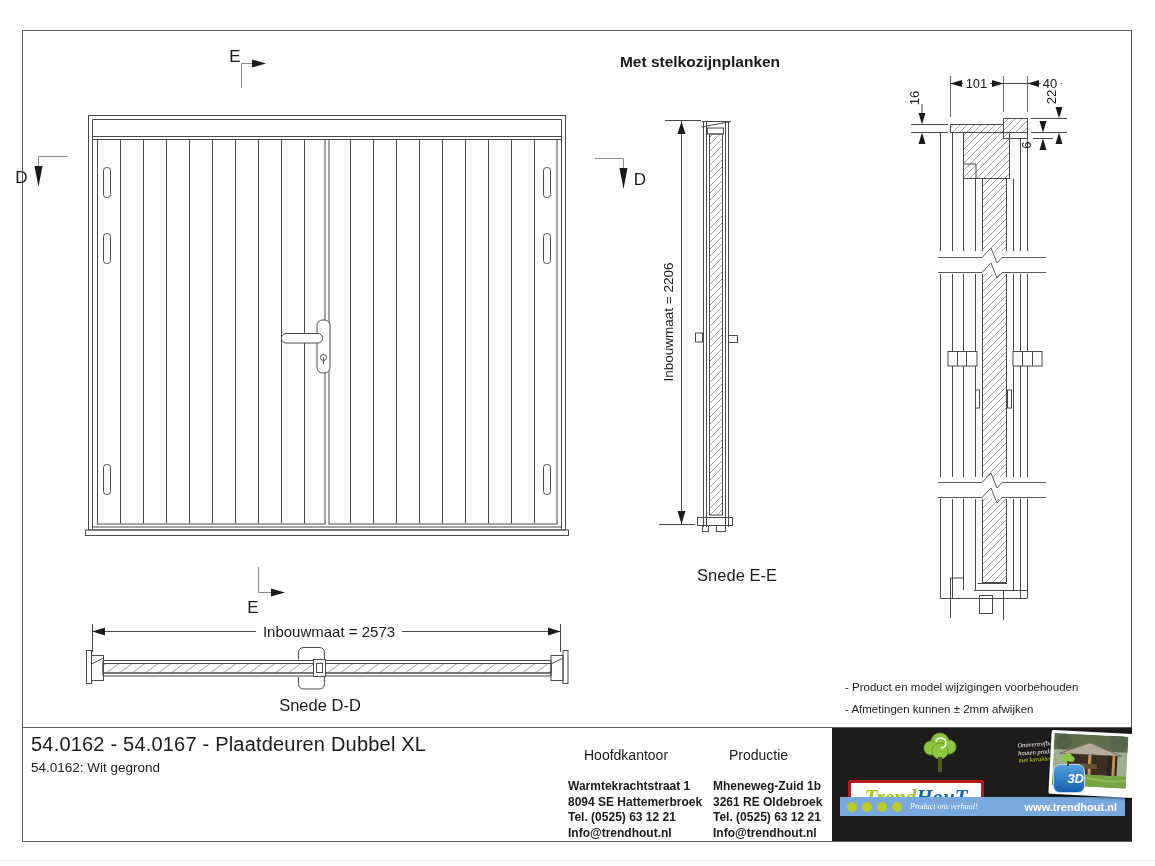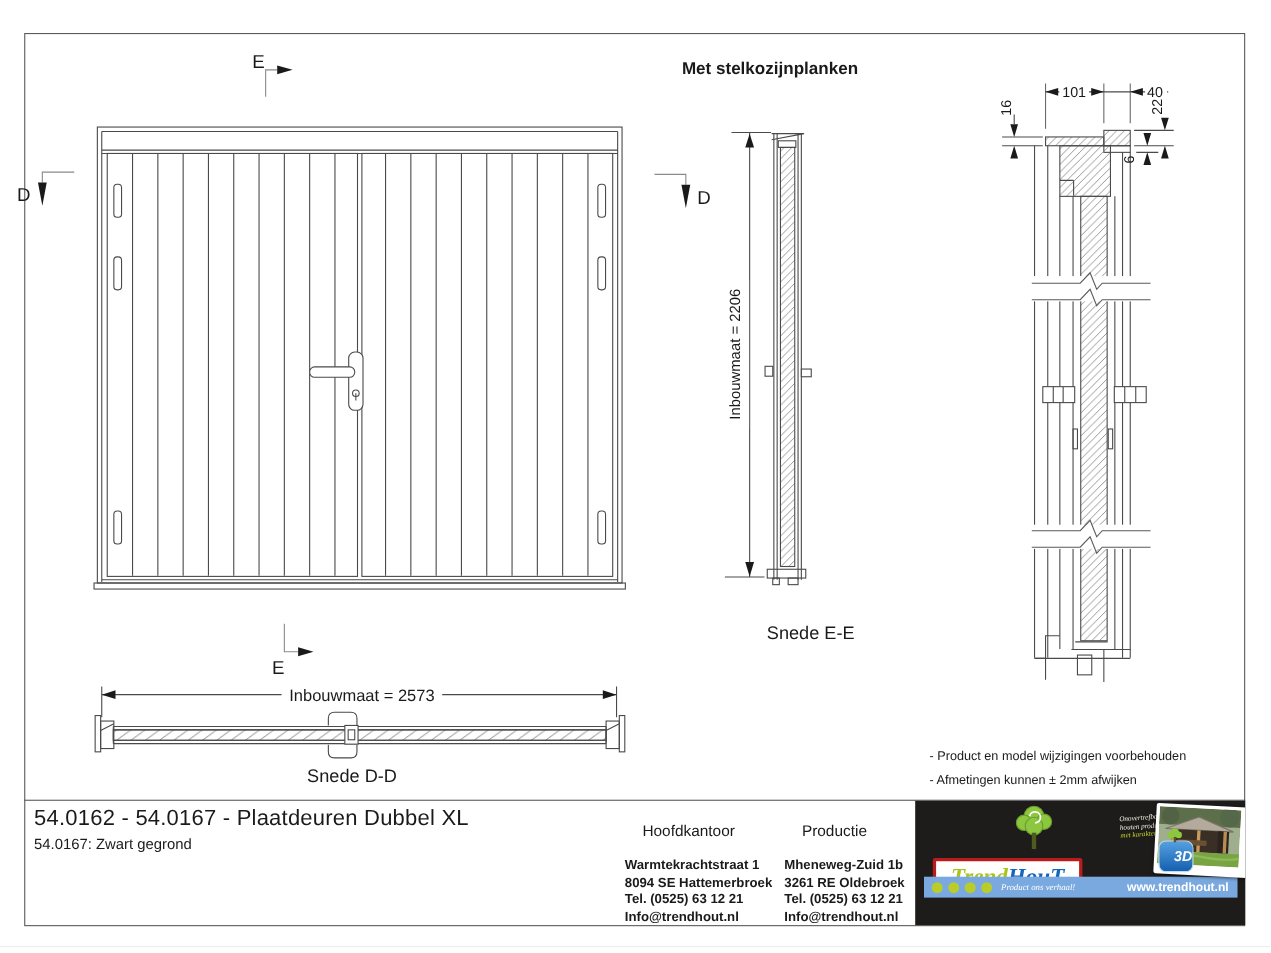--- a/index.html
+++ b/index.html
@@ -227,21 +227,21 @@
     <g>
       <text x="845" y="691" font-size="11.5" stroke="none">- Product en model wijzigingen voorbehouden</text>
       <text x="845" y="713" font-size="11.5" stroke="none">- Afmetingen kunnen ± 2mm afwijken</text>
     </g>
   </svg>
 
   <div class="tb-sep"></div>
 
   <div class="tb-left">
     <div class="tb-title">54.0162 - 54.0167 - Plaatdeuren Dubbel XL</div>
-    <div class="tb-variant">54.0167: Zwart gegrond</div>
+    <div class="tb-variant">54.0162: Wit gegrond</div>
   </div>
 
   <div class="office office-1">
     <h3>Hoofdkantoor</h3>
     <div class="first">Warmtekrachtstraat 1</div>
     <div>8094 SE Hattemerbroek</div>
     <div>Tel. (0525) 63 12 21</div>
     <div>Info@trendhout.nl</div>
   </div>
 

